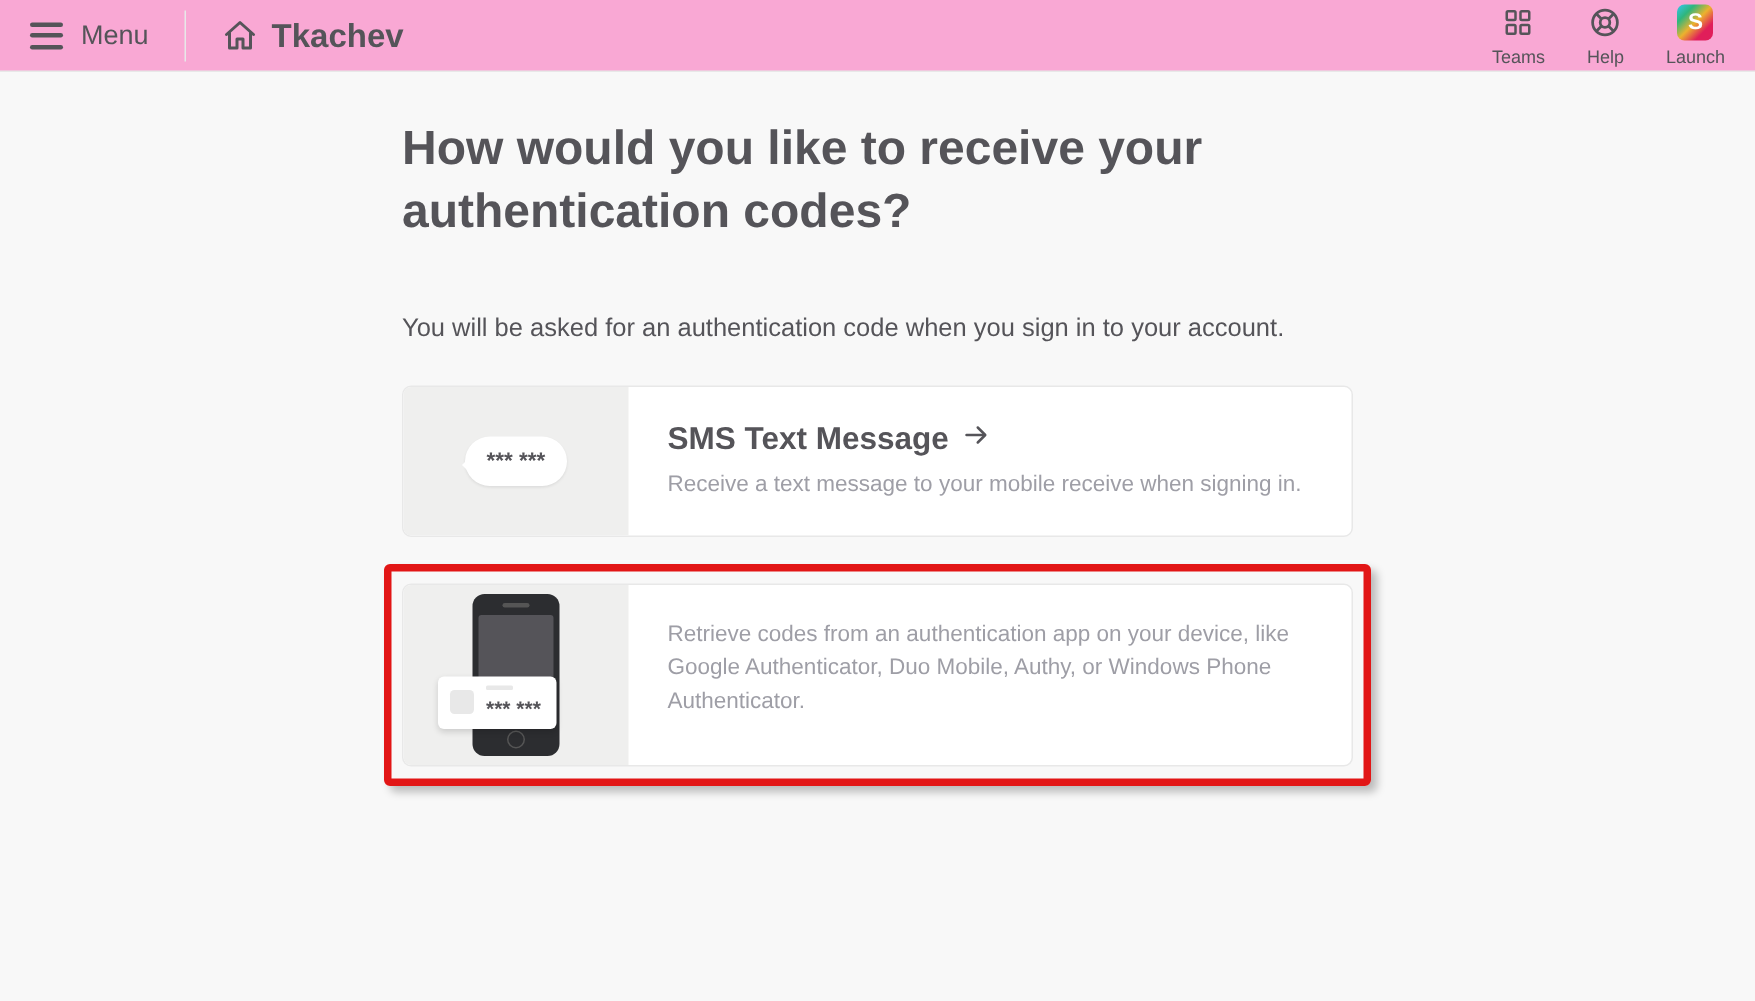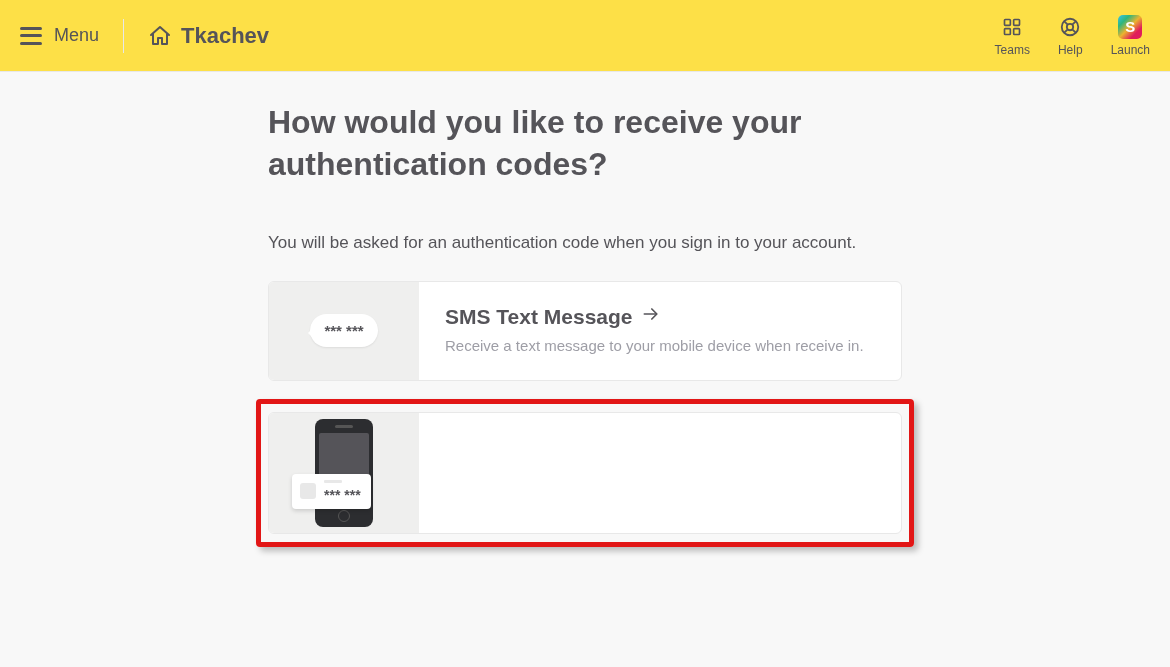--- a/index.html
+++ b/index.html
@@ -4,22 +4,22 @@
 <style>
   * { margin: 0; padding: 0; box-sizing: border-box; }
   body {
     font-family: -apple-system, BlinkMacSystemFont, "Segoe UI", "Helvetica Neue", Arial, sans-serif;
     background: #f8f8f8;
     width: 1170px;
     height: 667px;
     overflow: hidden;
   }
   .header {
-    background: #fde047;
-    height: 72px;
+    background: #f9a8d4;
+    height: 48px;
     border-bottom: 1px solid #e8e8e8;
     display: flex;
     align-items: center;
     padding: 0 20px;
     justify-content: space-between;
   }
   .header-left {
     display: flex;
     align-items: center;
     gap: 18px;
@@ -341,21 +341,21 @@
       <div class="option-text-area">
         <div class="option-title">
           <span>SMS Text Message</span>
           <span>
             <svg width="20" height="20" viewBox="0 0 24 24" fill="none" stroke="#555459" stroke-width="2" stroke-linecap="round" stroke-linejoin="round">
               <line x1="4" y1="12" x2="18" y2="12"></line>
                 <polyline points="13 6 19 12 13 18"></polyline>
             </svg>
           </span>
         </div>
-        <div class="option-desc">Receive a text message to your mobile device when receive in.</div>
+        <div class="option-desc">Receive a text message to your mobile receive when signing in.</div>
       </div>
     </div>
 
     <div class="highlight-box">
       <div class="option-card">
         <div class="option-icon-area">
           <div class="phone-wrap">
             <div class="phone">
               <div class="phone-screen"></div>
             </div>
@@ -364,18 +364,19 @@
               <div style="display:flex;flex-direction:column;gap:4px;">
                 <div class="code-lines">
                     <div class="mini-line short"></div>
                   </div>
                 <span>*** ***</span>
               </div>
             </div>
           </div>
         </div>
         <div class="option-text-area">
+          <div class="option-desc">Retrieve codes from an authentication app on your device, like Google Authenticator, Duo Mobile, Authy, or Windows Phone Authenticator.</div>
         </div>
       </div>
     </div>
 
   </div>
 </div>
 
 </body></html>

